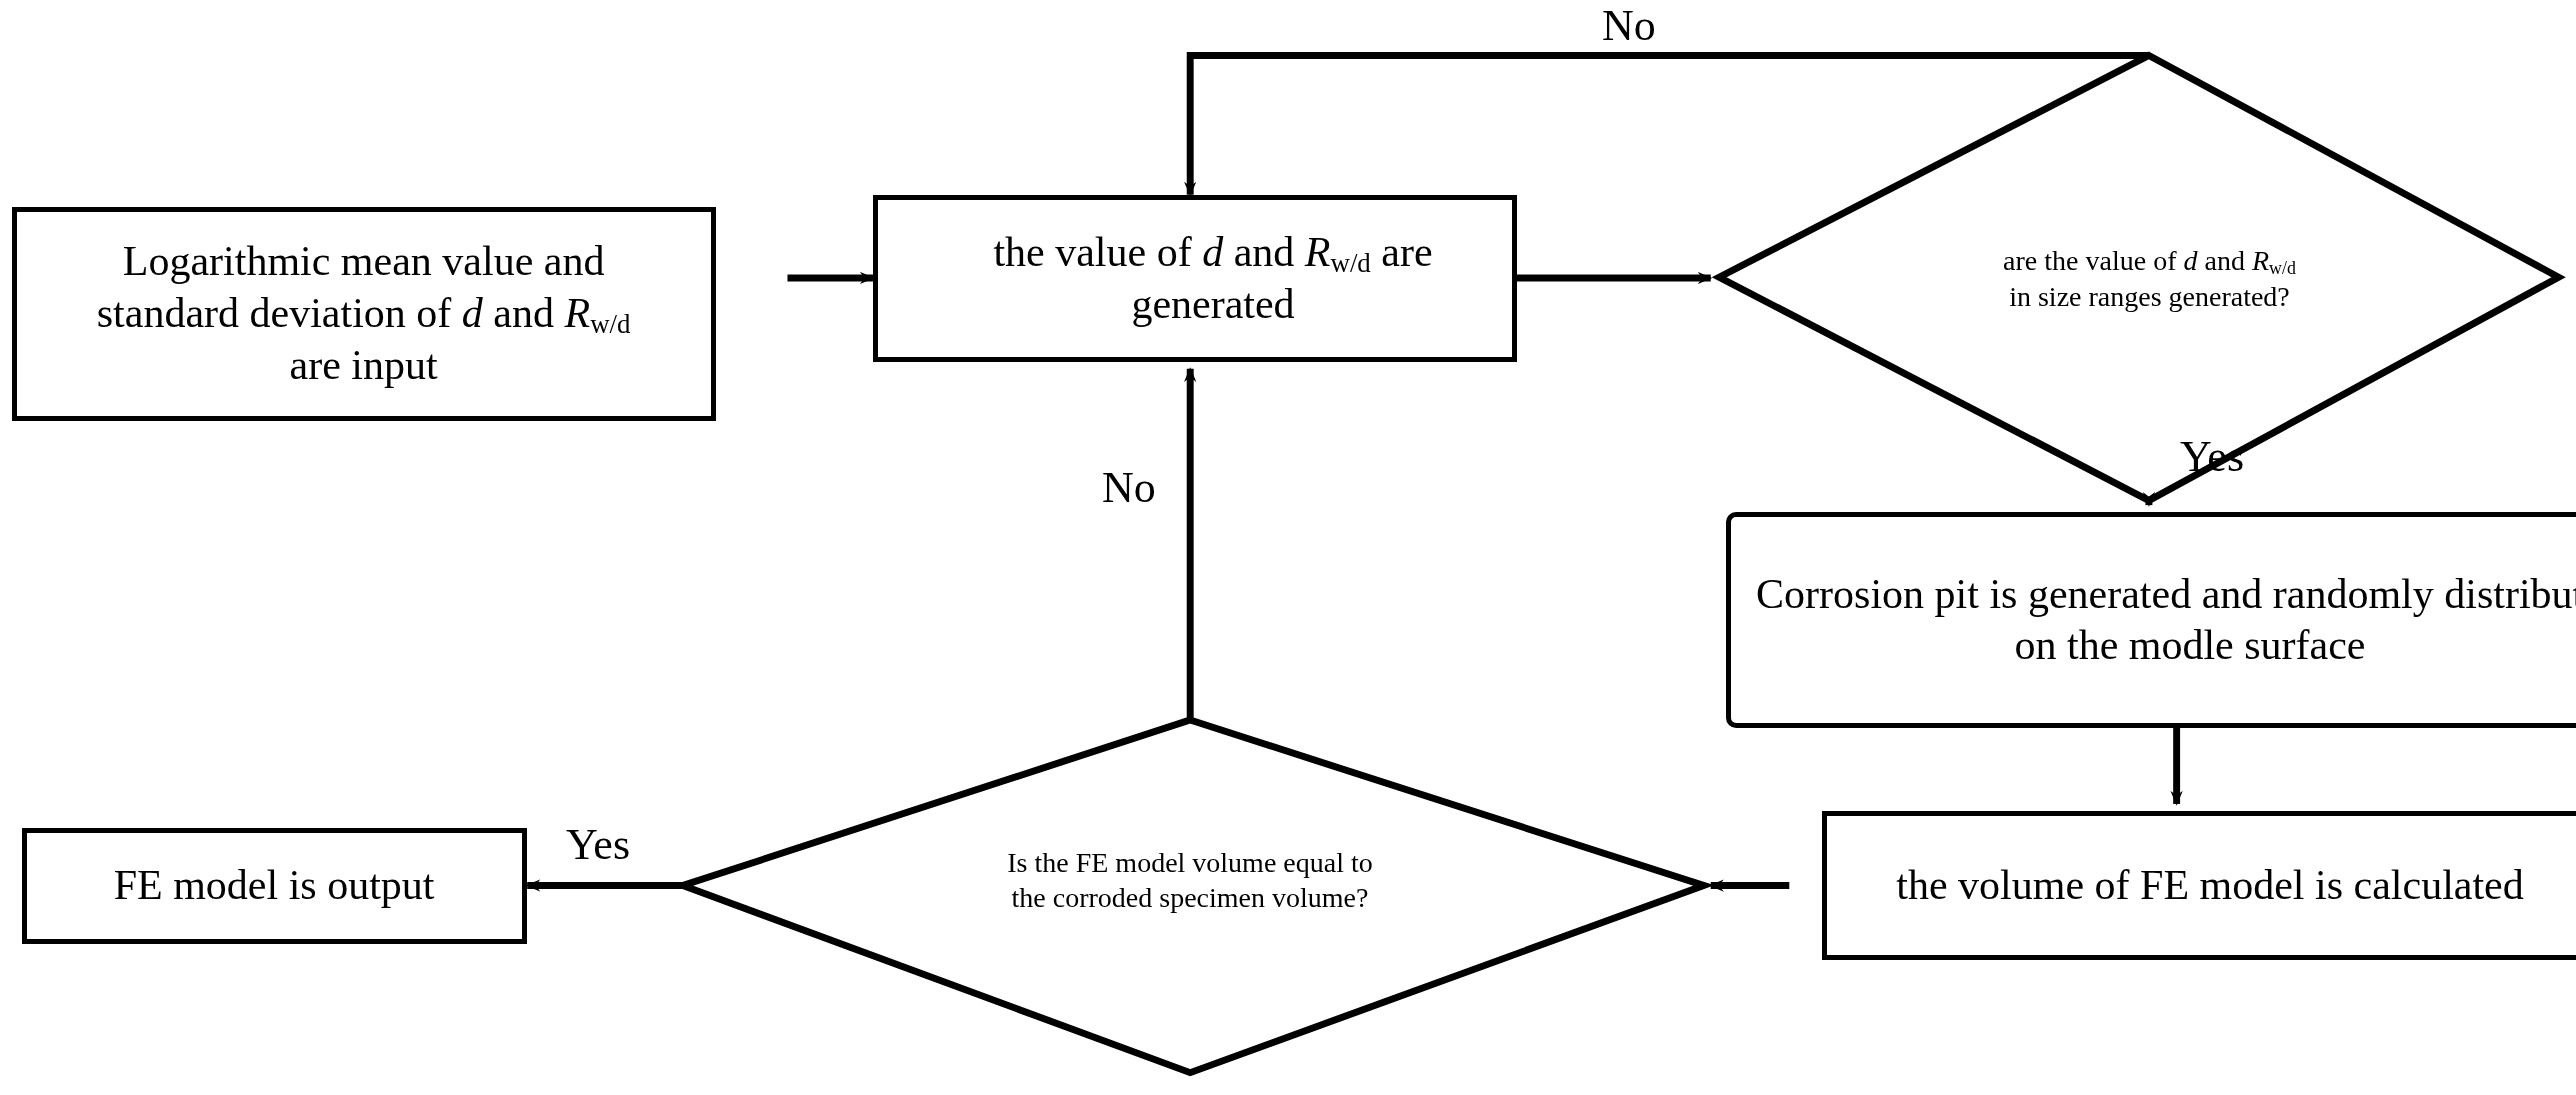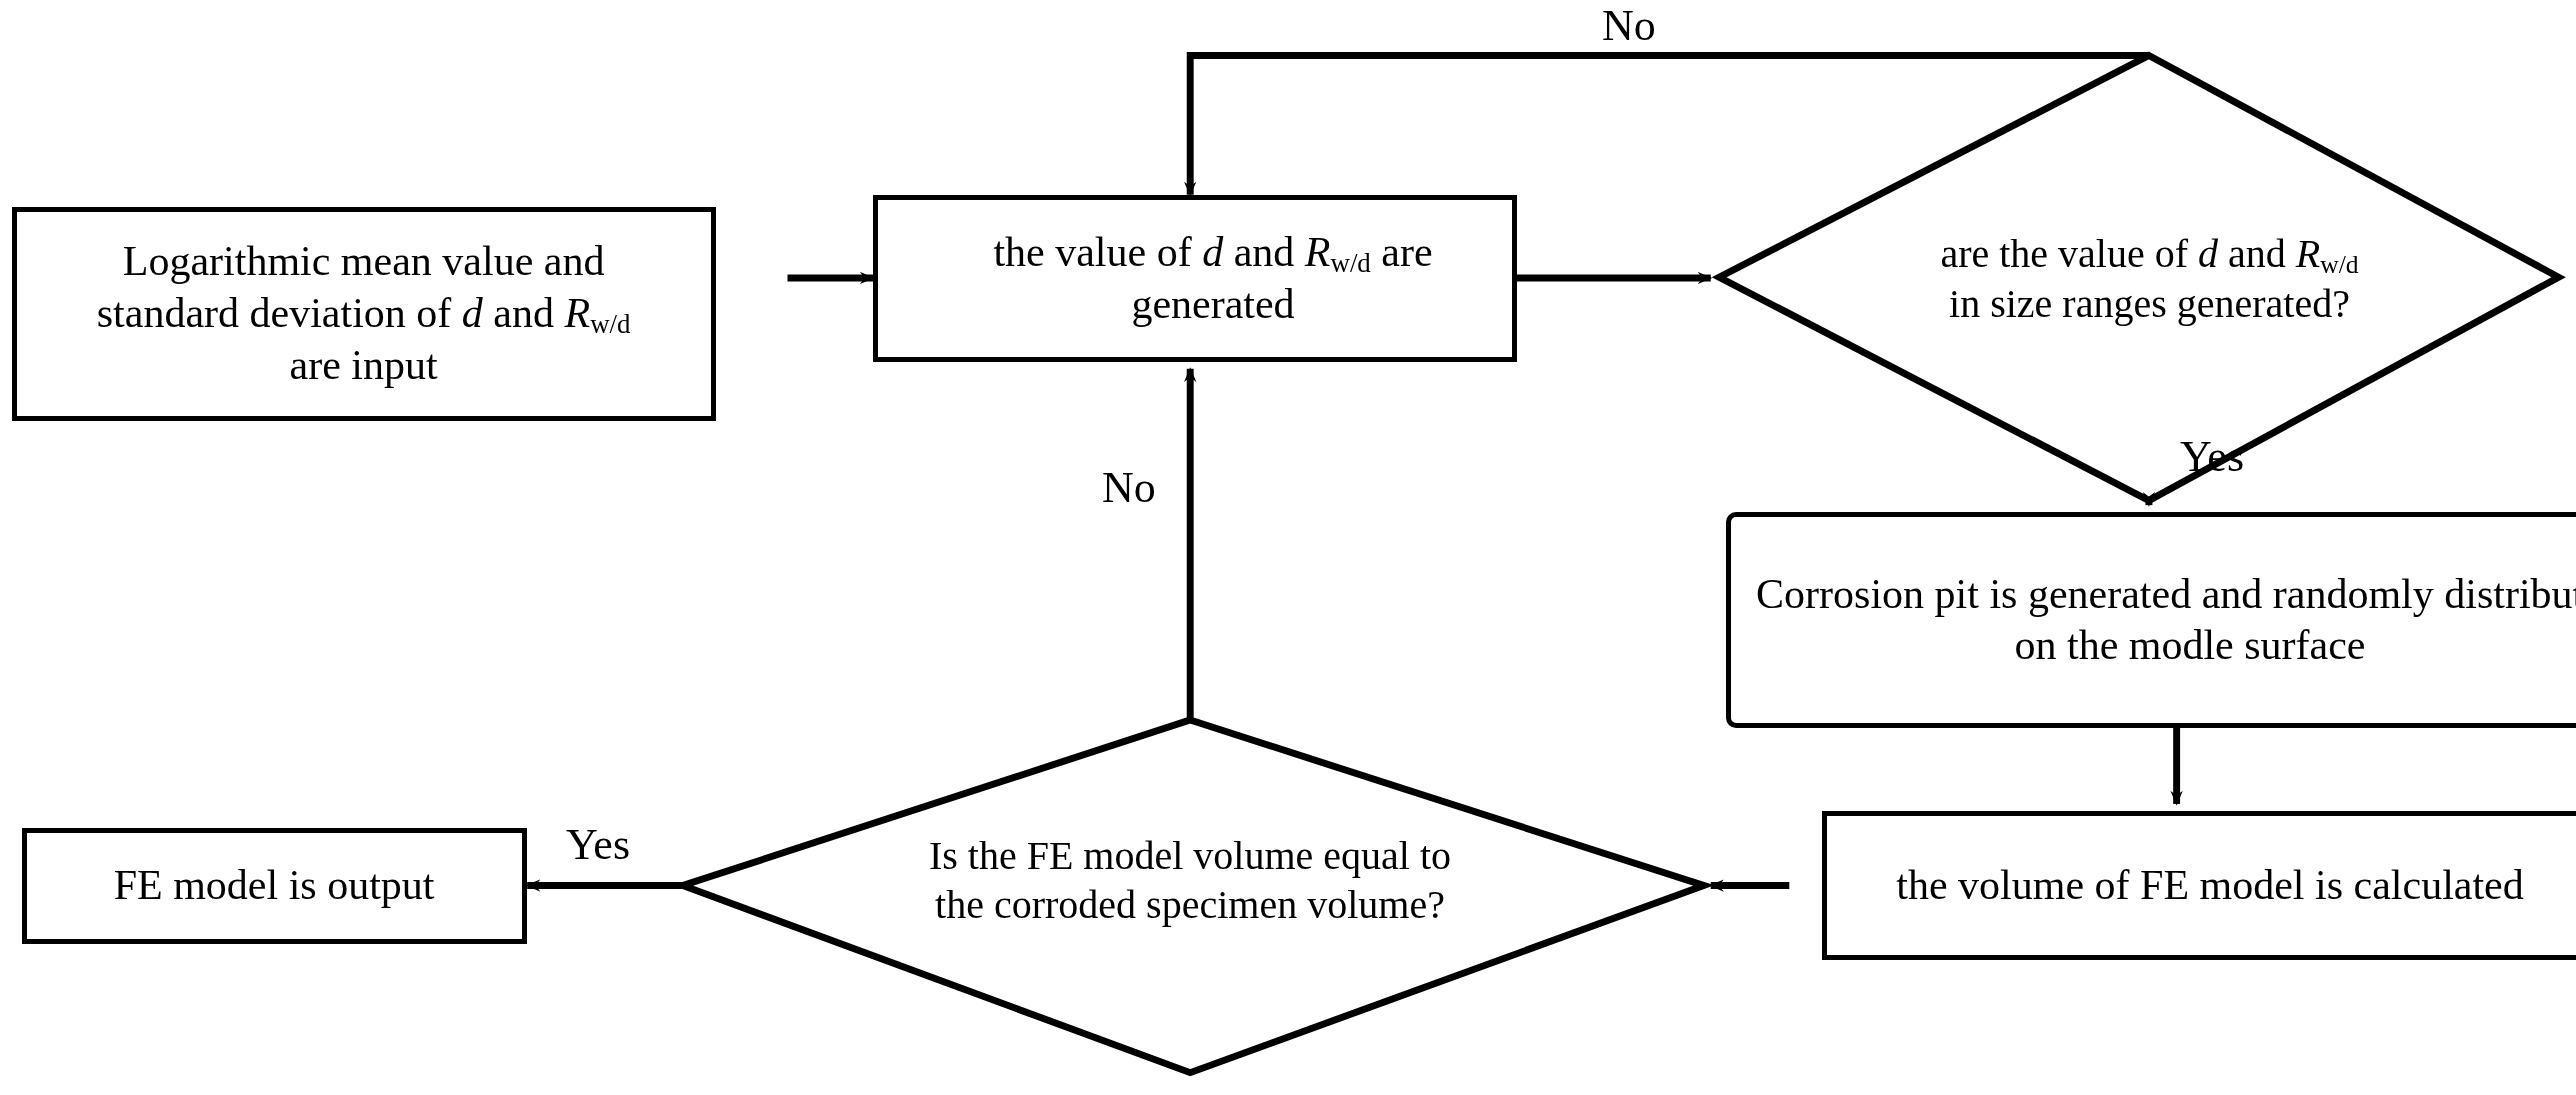--- a/index.html
+++ b/index.html
@@ -48,21 +48,21 @@
   .node.diamond {
     background: transparent;
     border: none;
   }
   .node.diamond .label {
     position: relative;
     z-index: 2;
   }
   
   .fs-big   { font-size: 42px; }
-  .fs-mid   { font-size: 40px; }
+  .fs-mid   { font-size: 28px; }
   .edge-label {
     position: absolute;
     font-family: "Liberation Serif", "DejaVu Serif", serif;
     font-size: 44px;
     color: #000000;
     white-space: nowrap;
     z-index: 4;
   }
   i.var { font-style: italic; }
   sub.sfx {

